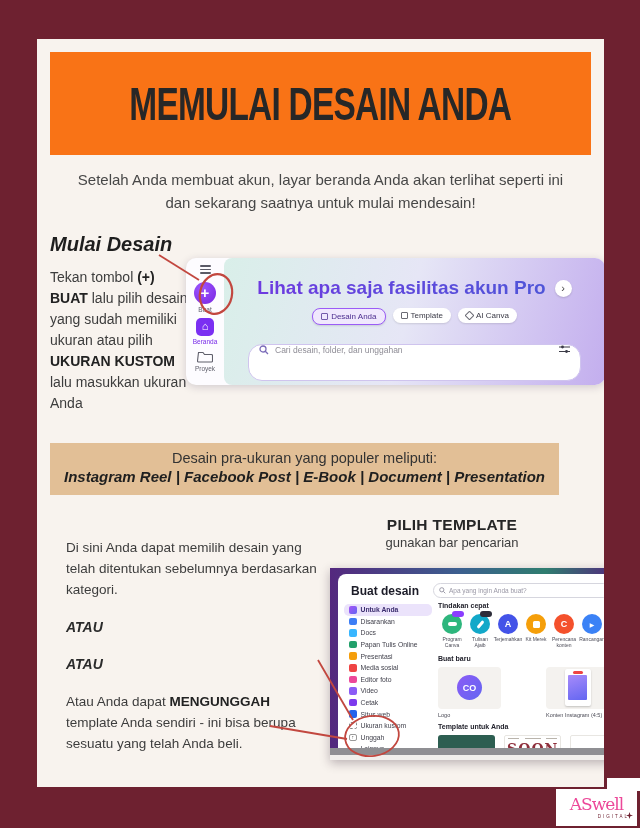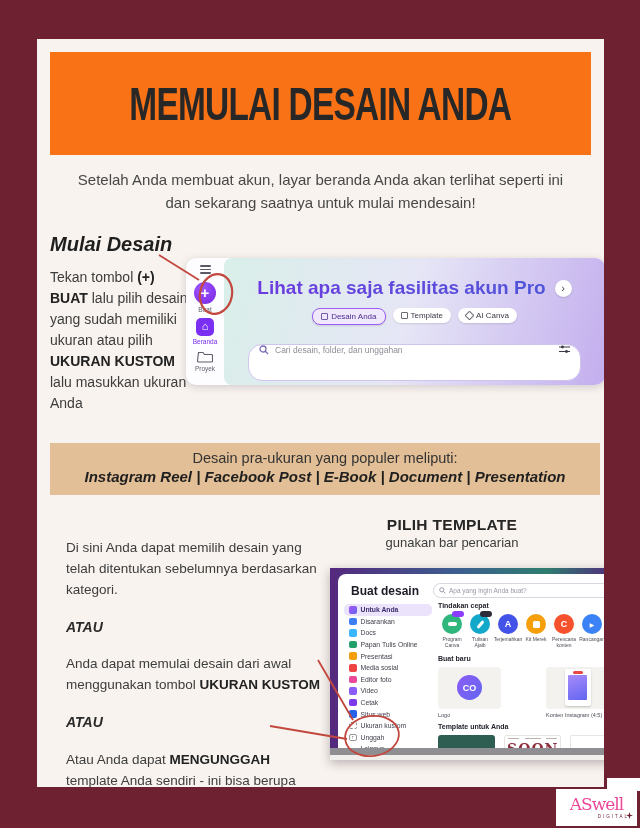--- a/index.html
+++ b/index.html
@@ -34,21 +34,21 @@
   .c1-arrow{width:17px;height:17px;border-radius:50%;background:#fff;color:#444;font-size:11px;line-height:16px;text-align:center;box-shadow:0 1px 2px rgba(0,0,0,.15);}
   .c1-pills{display:flex;justify-content:center;gap:7px;margin-top:9px;}
   .pill{display:flex;align-items:center;gap:3px;height:15px;padding:0 8px;border-radius:8px;background:#fff;color:#3a3a46;font-size:8px;box-shadow:0 1px 2px rgba(0,0,0,.12);}
   .pill.pill-active{background:#f0e8fd;border:1px solid #9b5cf7;color:#4c2d8f;}
   .pill-ic{width:5px;height:5px;border:1px solid currentColor;border-radius:1px;opacity:.75;}
   .pill-ic.ic-spark{transform:rotate(45deg);}
   .c1-search{position:absolute;left:24px;right:24px;top:86px;height:37px;background:#fff;border:1px solid #cfc4ee;border-radius:14px;display:flex;align-items:flex-start;padding:0 10px;box-sizing:border-box;gap:6px;}
   .c1-search-ph{flex:1;font-size:8.5px;color:#8f8d96;}
 
   
-  .band2{position:absolute;left:13px;top:404px;width:550px;height:52px;background:#e2bf96;text-align:center;box-sizing:border-box;padding-top:7px;}
+  .band2{position:absolute;left:13px;top:404px;width:509px;height:52px;background:#e2bf96;text-align:center;box-sizing:border-box;padding-top:7px;}
   .band2-l1{margin:0;font-size:14.5px;color:#333;}
   .band2-l2{margin:2px 0 0;font-size:15px;font-weight:800;font-style:italic;color:#1f1f1f;}
 
   
   .s3{position:absolute;left:13px;top:483px;width:288px;font-size:13.5px;line-height:1.55;color:#3d3d3d;}
   .s3 p{margin:16px;}
   .s3 .or{font-weight:800;font-style:italic;color:#2b2b2b;font-size:14px;}
   .s3 .gap1{margin-top:11px;} .s3 .gap2{margin-top:10px;}
 
   
@@ -196,21 +196,20 @@
     </div>
 
     <div class="band2">
       <p class="band2-l1">Desain pra-ukuran yang populer meliputi:</p>
       <p class="band2-l2">Instagram Reel | Facebook Post | E-Book | Document | Presentation</p>
     </div>
 
     <div class="s3">
       <p><span>Di sini Anda dapat memilih desain yang telah ditentukan sebelumnya berdasarkan kategori.</span></p>
       <p class="or gap1">ATAU</p>
-      <p class="gap2"><span>Anda dapat memulai desain dari awal menggunakan tombol </span><span class="seg-b">UKURAN KUSTOM</span></p>
       <p class="or gap1">ATAU</p>
       <p class="gap2"><span>Atau Anda dapat </span><span class="seg-b">MENGUNGGAH</span><span> template Anda sendiri - ini bisa berupa sesuatu yang telah Anda beli.</span></p>
     </div>
 
     <div class="s4">
       <p class="s4-h">PILIH TEMPLATE</p>
       <p class="s4-sub">gunakan bar pencarian</p>
     </div>
 
     <div class="shot2">

